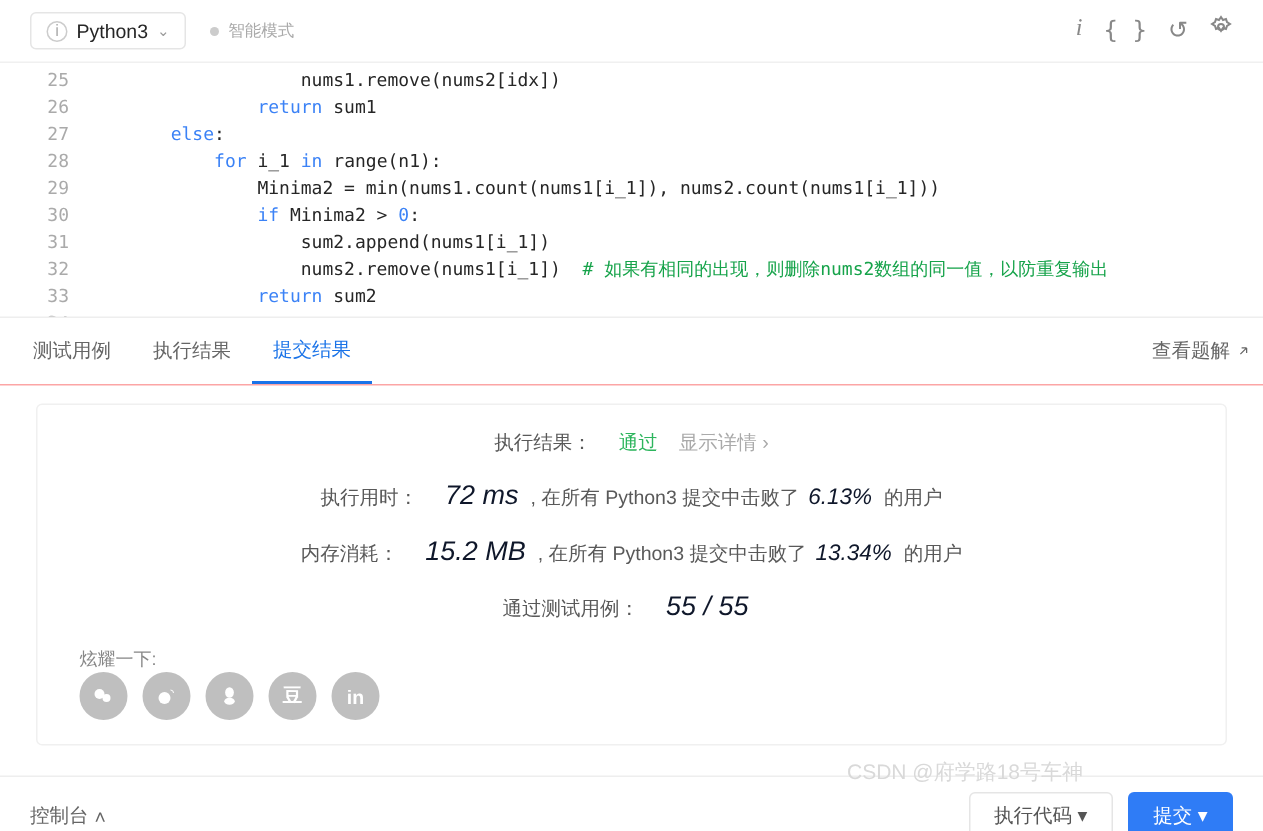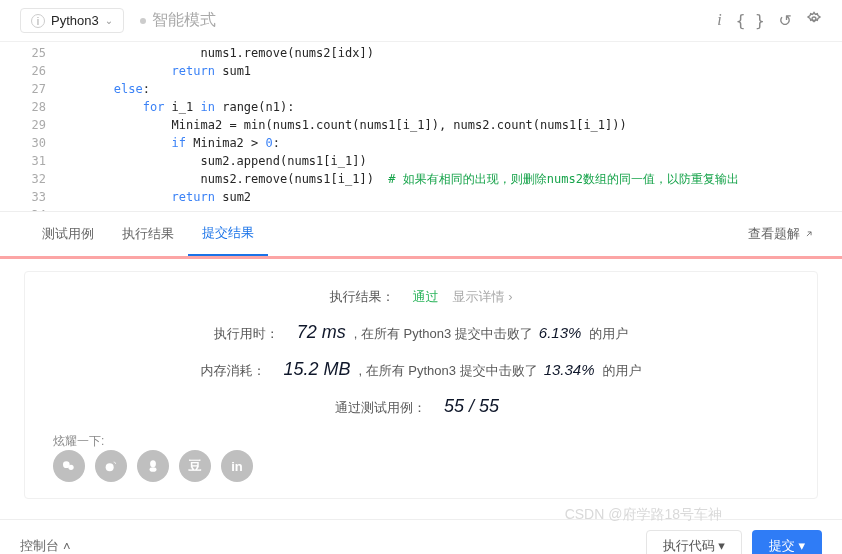--- a/index.html
+++ b/index.html
@@ -1,33 +1,33 @@
 <!DOCTYPE html>
 <html><head>
 <meta charset="utf-8">
 <style>
 * { box-sizing: border-box; margin: 0; padding: 0; }
 body { font-family: -apple-system, "Helvetica Neue", Arial, sans-serif; font-size: 13px; background: #fff; color: #262626; width: 842px; }
 .toolbar { display: flex; align-items: center; padding: 8px 20px; border-bottom: 1px solid #f0f0f0; }
 .lang-select { border: 1px solid #e5e5e5; border-radius: 4px; padding: 4px 10px; display: flex; align-items: center; gap: 6px; cursor: pointer; font-size: 13px; }
 .lang-select .info { color: #aaa; font-size: 11px; border: 1px solid #ccc; border-radius: 50%; width: 14px; height: 14px; display: inline-flex; align-items: center; justify-content: center; }
 .chev { color: #999; font-size: 10px; }
-.mode { margin-left: 16px; color: #aaa; font-size: 16px; display: flex; align-items: center; gap: 6px; }
+.mode { margin-left: 16px; color: #aaa; font-size: 11px; display: flex; align-items: center; gap: 6px; }
 .mode-dot { width: 6px; height: 6px; border-radius: 50%; background: #ccc; }
 .toolbar-right { margin-left: auto; display: flex; gap: 14px; color: #888; }
 .tool-icon { cursor: pointer; font-size: 16px; font-style: italic; font-family: serif; }
 .code-area { display: flex; font-family: Consolas, Monaco, monospace; font-size: 12px; line-height: 18px; padding-top: 2px; border-bottom: 1px solid #eee; height: 170px; overflow: hidden; }
 .gutter { width: 56px; text-align: right; padding-right: 10px; color: #aaa; user-select: none; }
 .gutter div { height: 18px; }
 .code { flex: 1; white-space: pre; overflow-x: auto; }
 .code .line { height: 18px; display: block; }
 .kw { color: #3b82f6; }
 .num { color: #3b82f6; }
 .comment { color: #16a34a; }
-.tabs { display: flex; align-items: center; border-bottom: 3px solid #fca5a5; padding: 0 28px; }
+.tabs { display: flex; align-items: center; border-bottom: 1px solid #fca5a5; padding: 0 8px; }
 .tab { padding: 12px 14px; color: #666; cursor: pointer; font-size: 13px; }
 .tab.active { color: #1a73e8; border-bottom: 2px solid #1a73e8; }
 .view-solution { margin-left: auto; color: #666; cursor: pointer; display: flex; align-items: center; gap: 4px; }
 .results { padding: 16px 28px; border: 1px solid #f0f0f0; margin: 12px 24px 20px; border-radius: 4px; }
 .result-row { display: flex; align-items: baseline; margin-bottom: 16px; color: #595959; font-size: 13px; justify-content: center; }
 .result-label { color: #595959; margin-right: 18px; }
 .pass { color: #2db55d; margin-right: 14px; }
 .details-link { color: #aaa; cursor: pointer; }
 .big-val { font-size: 18px; color: #0f172a; margin-right: 8px; font-style: italic; }
 .pct { font-size: 15px; }

